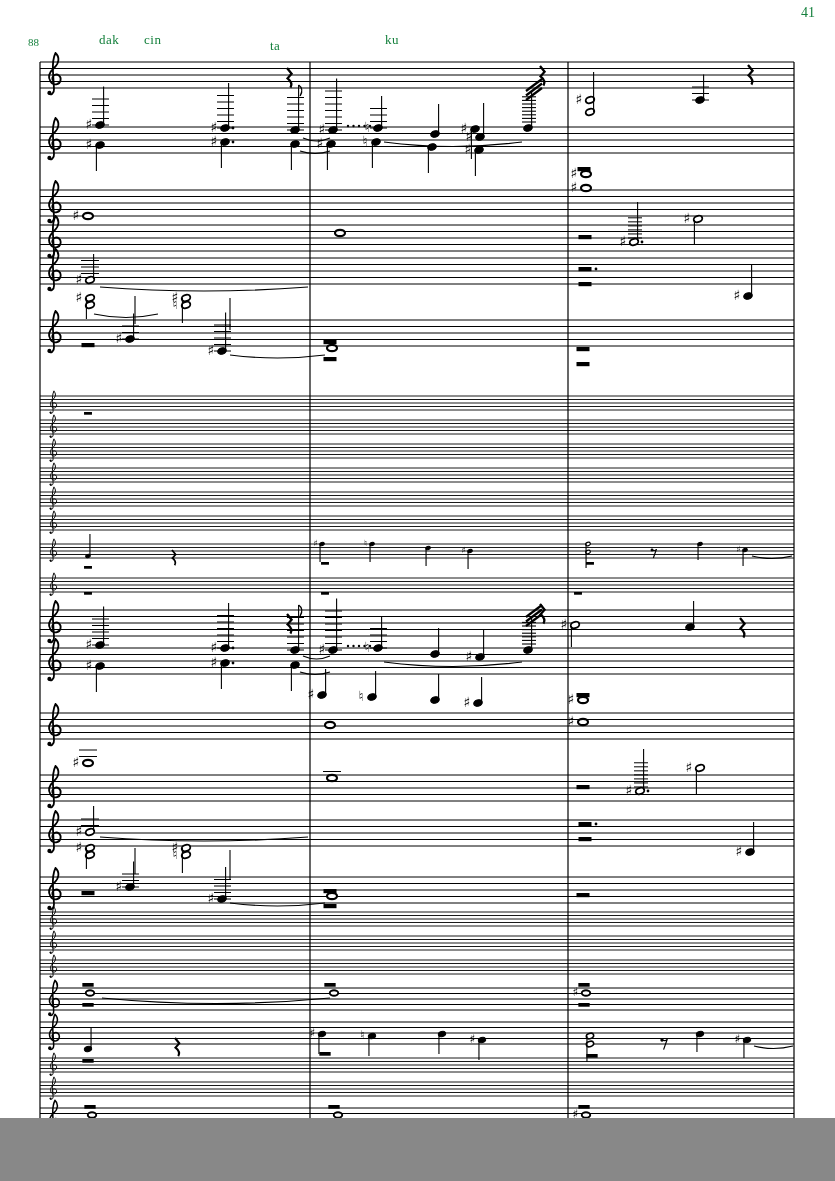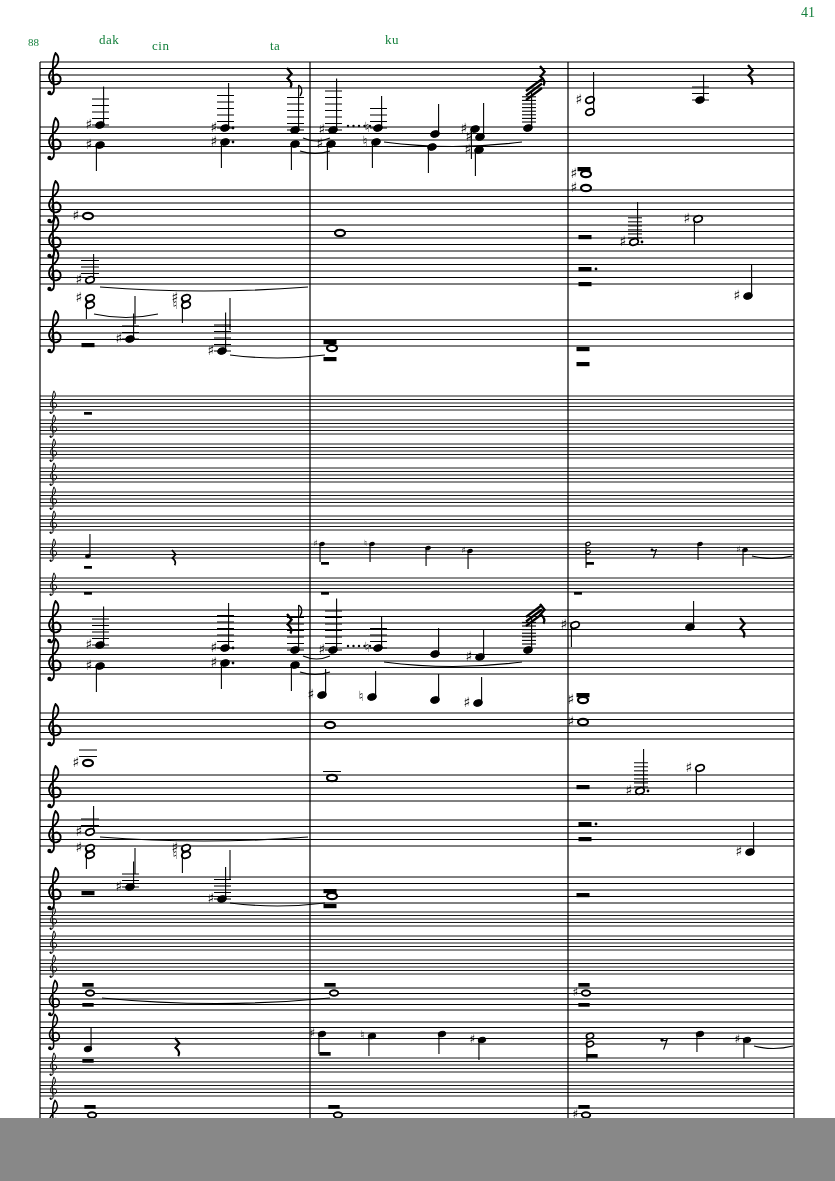--- a/index.html
+++ b/index.html
@@ -28,21 +28,21 @@
   svg.score{position:absolute;left:0;top:0;}
 </style>
 </head>
 <body>
 
 <div class="page">
   <div class="page-number">41</div>
   <div class="measure-number">88</div>
   <div class="lyrics-layer">
       <span class="lyric" style="left: 99px; top: 33px;">dak</span>
-      <span class="lyric" style="left: 152px; top: 33px; margin-top: 6px;">cin</span>
+      <span class="lyric" style="left: 144px; top: 33px;">cin</span>
       <span class="lyric" style="left: 270px; top: 33px; margin-top: 6px;">ta</span>
       <span class="lyric" style="left: 385px; top: 33px;">ku</span>
     </div>
   <svg class="score" width="835" height="1181" viewBox="0 0 835 1181">
       <g>
         <line x1="40" y1="62" x2="794" y2="62" stroke="#000000" stroke-width="1"></line>
         <line x1="40" y1="68.5" x2="794" y2="68.5" stroke="#000000" stroke-width="1"></line>
         <line x1="40" y1="75" x2="794" y2="75" stroke="#000000" stroke-width="1"></line>
         <line x1="40" y1="81.5" x2="794" y2="81.5" stroke="#000000" stroke-width="1"></line>
         <line x1="40" y1="88" x2="794" y2="88" stroke="#000000" stroke-width="1"></line>

